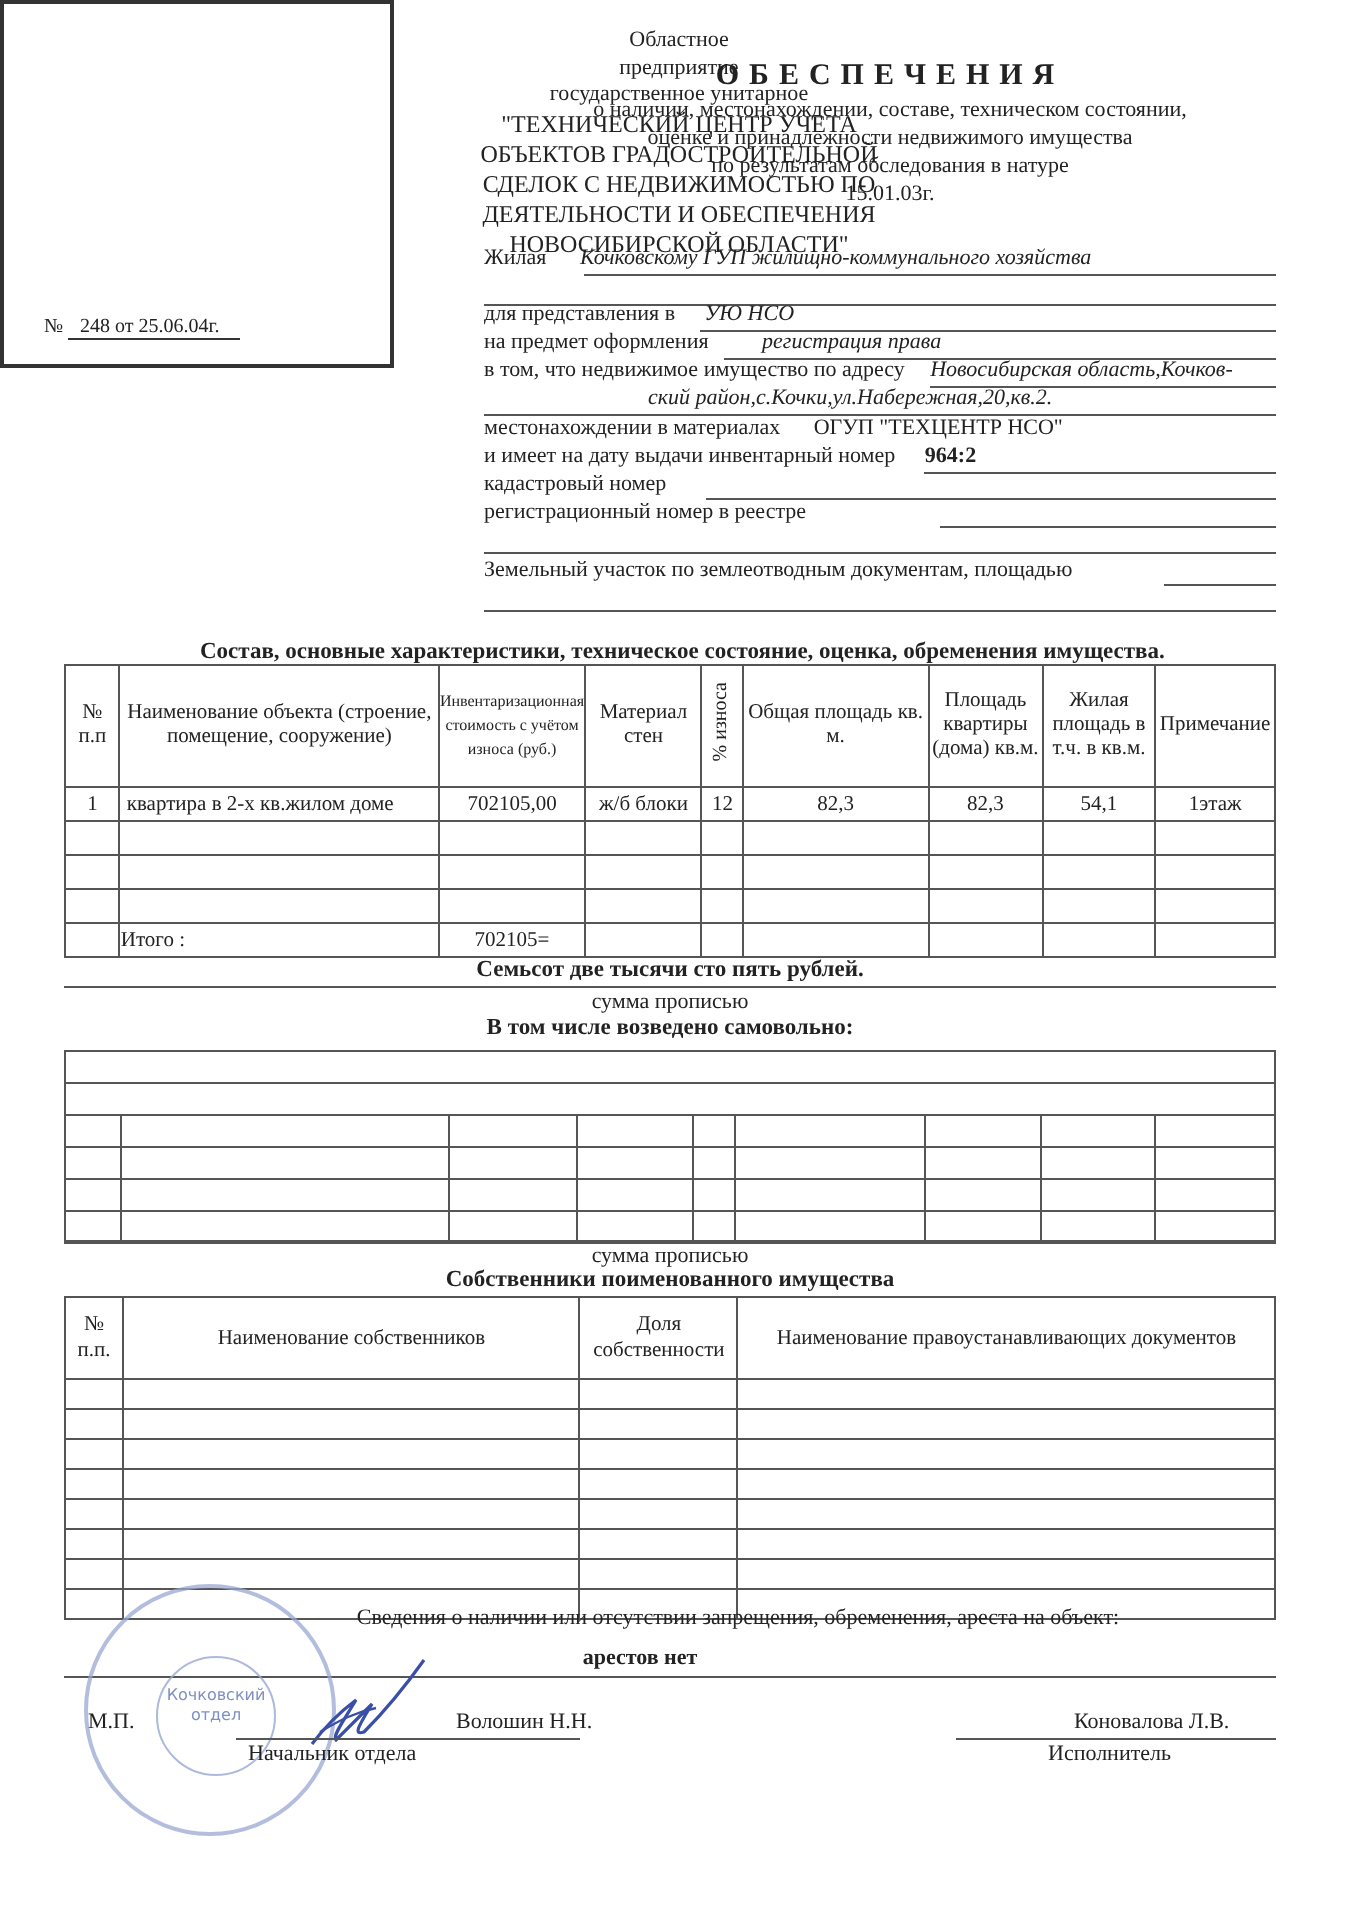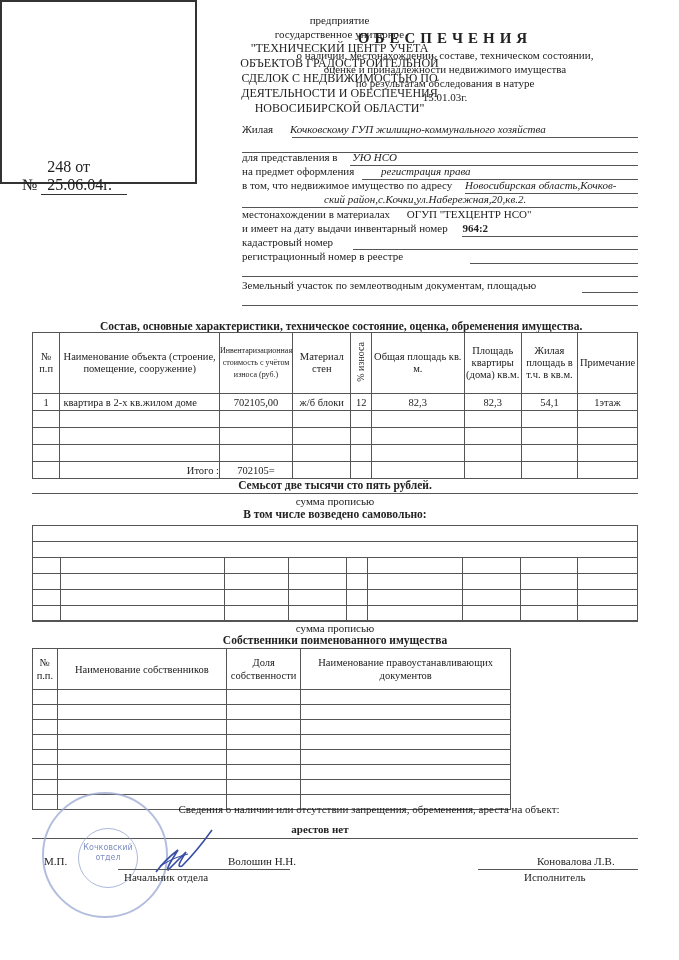--- a/index.html
+++ b/index.html
@@ -8,21 +8,21 @@
   .abs{position:absolute;}
   .line{position:absolute;height:0;border-top:1px solid #555;}
   .c{text-align:center;}
   .b{font-weight:bold;}
 
   
   #org-box{left:36px;top:21px;width:197px;height:184px;border:2px solid #333;box-sizing:border-box;}
   #org-box .txt{position:absolute;left:0;right:0;text-align:center;font-size:11px;line-height:13.5px;}
   #org-lines{top:14px;}
   #org-lines .caps{font-size:12px;line-height:15px;}
-  #org-num{left:22px;top:158px;font-size:16px;}
+  #org-num{left:22px;top:158px;font-size:10px;}
   #org-num .val{display:inline-block;border-bottom:1px solid #333;width:80px;padding-left:6px;}
 
   
   #title{left:250px;top:30px;width:390px;font-size:15px;letter-spacing:5px;font-weight:bold;}
   #subtitle{left:240px;top:48px;width:410px;font-size:11px;line-height:14px;}
 
   .fld{position:absolute;font-size:11px;white-space:nowrap;}
   .fval{font-style:italic;font-size:11px;}
 
   
@@ -30,38 +30,39 @@
   td,th{border:1px solid #555;font-weight:normal;font-size:10.5px;padding:0;text-align:center;vertical-align:middle;}
   #main-table{left:32px;top:332px;width:606px;}
   #main-table th{height:60px;line-height:12px;}
   #main-table td{height:16px;}
   .vert{writing-mode:vertical-rl;transform:rotate(180deg);font-size:10px;}
   .tiny{font-size:8px;line-height:10px;}
 
   #self-table{left:32px;top:525px;width:606px;}
   #self-table td{height:15px;}
 
-  #owners-table{left:32px;top:648px;width:479px;}
+  #owners-table{left:32px;top:648px;width:606px;}
   #owners-table th{height:40px;line-height:13px;}
   #owners-table td{height:14px;}
 
   .section-title{position:absolute;font-size:11.5px;font-weight:bold;}
   .small{position:absolute;font-size:11px;}
 
   
   #stamp{left:42px;top:792px;width:122px;height:122px;border-radius:50%;border:2px solid #9aa7d2;opacity:.75;}
   #stamp-inner{left:78px;top:828px;width:58px;height:58px;border-radius:50%;border:1.5px solid #9aa7d2;opacity:.8;}
   #stamp-text{left:80px;top:843px;width:56px;font-family:"DejaVu Sans",sans-serif;font-size:8px;color:#7f8fc4;line-height:10px;}
   #signature{left:148px;top:826px;width:70px;height:52px;}
 </style>
 </head>
 <body>
 
 <div id="org-box">
   <div id="org-lines" class="txt">
+    <div>Областное</div>
     <div>предприятие</div>
     <div>государственное унитарное</div>
     <div class="caps">"ТЕХНИЧЕСКИЙ ЦЕНТР УЧЕТА</div>
     <div class="caps">ОБЪЕКТОВ ГРАДОСТРОИТЕЛЬНОЙ</div>
     <div class="caps">СДЕЛОК С НЕДВИЖИМОСТЬЮ ПО</div>
     <div class="caps">ДЕЯТЕЛЬНОСТИ И ОБЕСПЕЧЕНИЯ</div>
     <div class="caps">НОВОСИБИРСКОЙ ОБЛАСТИ"</div>
   </div>
   <div id="org-num" class="abs">
     <span>№</span>
@@ -196,21 +197,21 @@
         <td></td>
         <td></td>
         <td></td>
         <td></td>
         <td></td>
         <td></td>
         <td></td>
       </tr>
   <tr>
     <td></td>
-    <td style="text-align:right;padding-right:0;">Итого :</td>
+    <td style="text-align:left;padding-right:0;">Итого :</td>
     <td>702105=</td>
     <td></td>
         <td></td>
         <td></td>
         <td></td>
         <td></td>
         <td></td>
   </tr>
 </tbody>
   </table>

